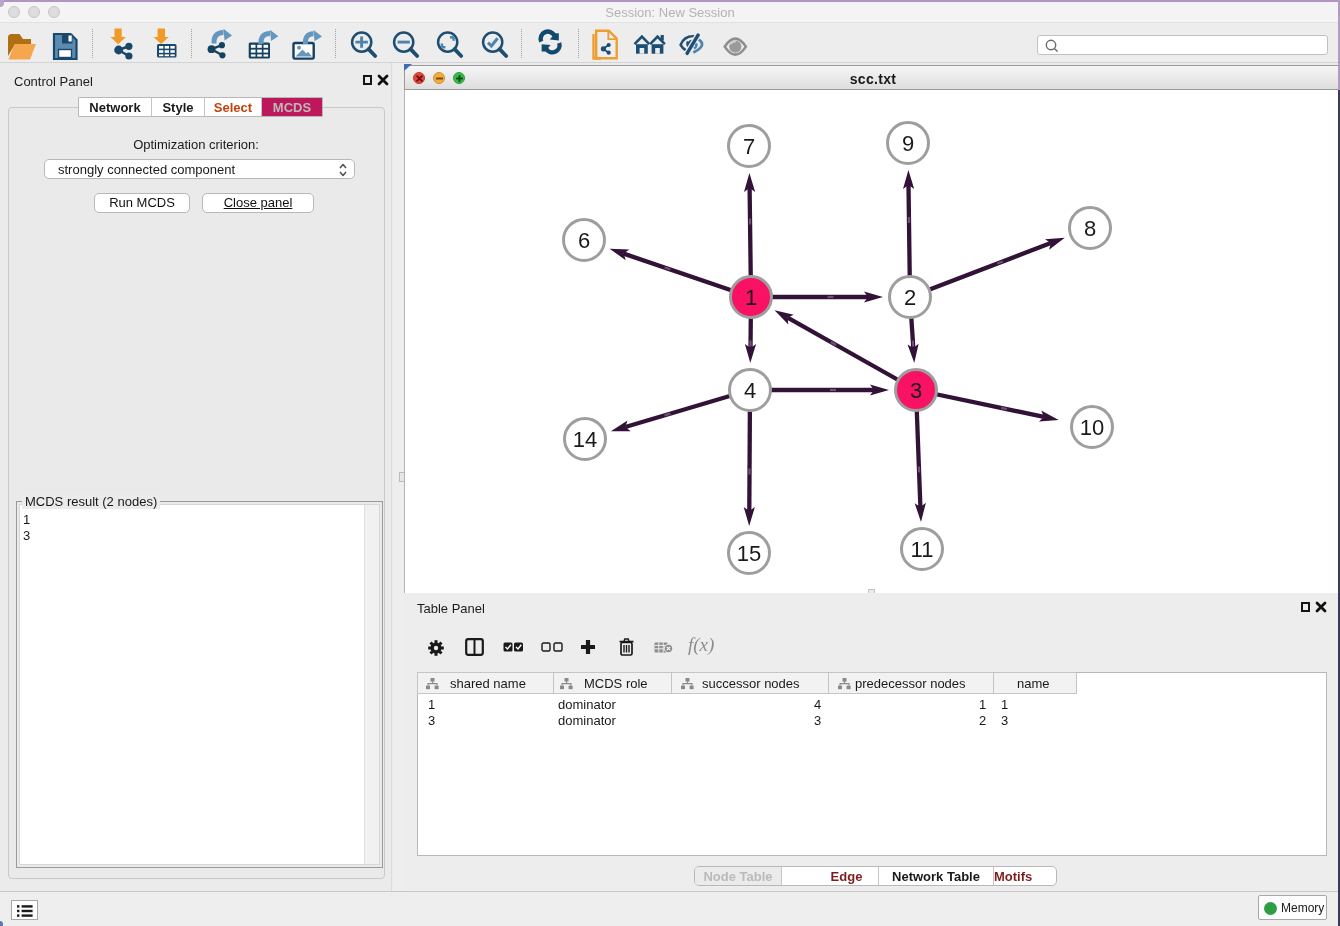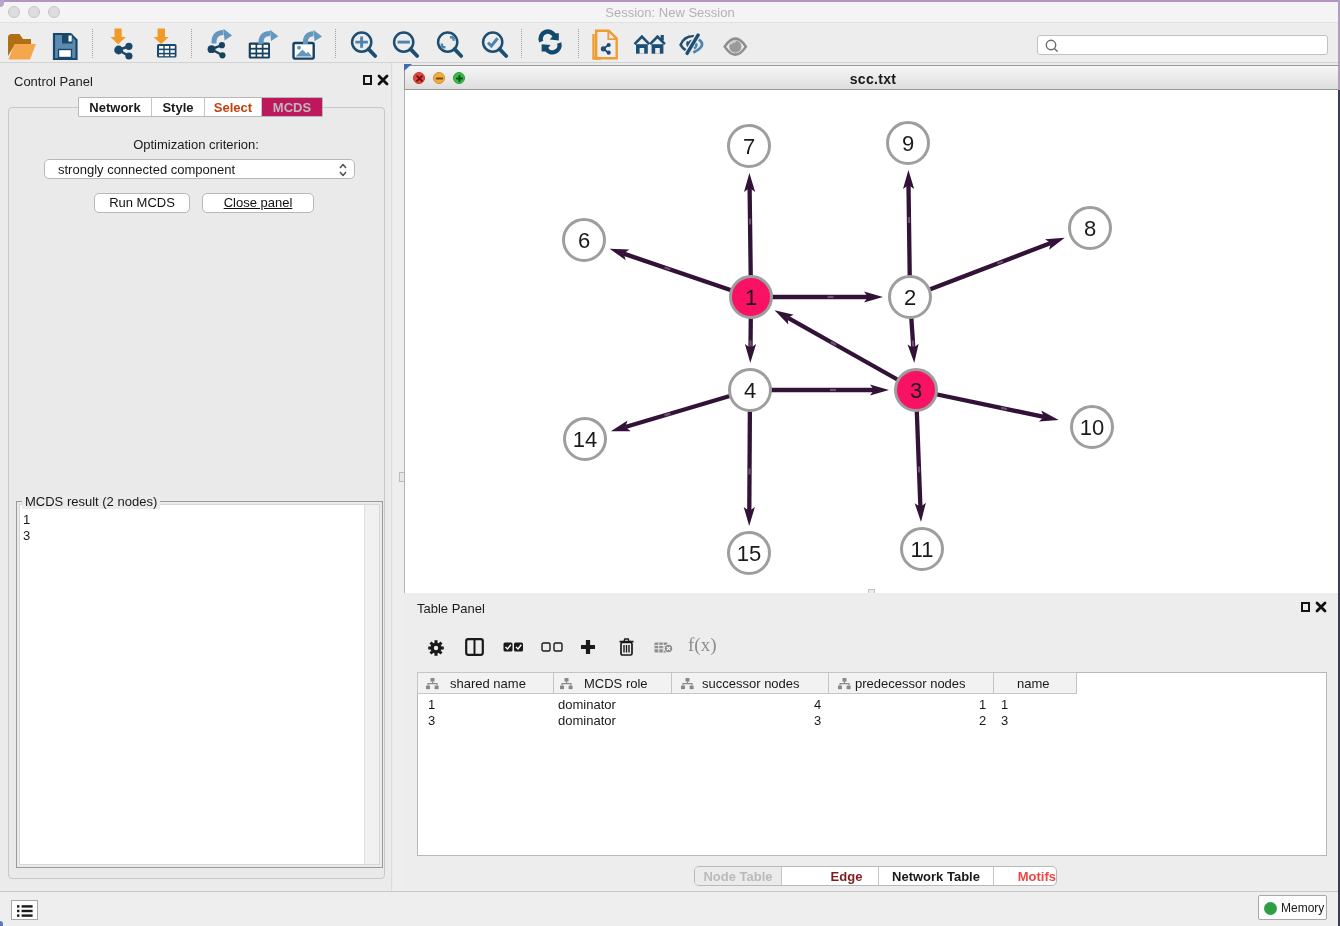--- a/index.html
+++ b/index.html
@@ -389,21 +389,21 @@
     <svg class="abs" style="left:250px;top:49px;" width="19" height="11" viewBox="0 0 19 11">
       <rect x="0.5" y="0.5" width="13" height="10" rx="1" fill="#8e8d8e"></rect>
       <line x1="0.5" y1="3.4" x2="13.5" y2="3.4" stroke="#eeedee" stroke-width="1"></line>
       <line x1="0.5" y1="6.8" x2="13.5" y2="6.8" stroke="#eeedee" stroke-width="1"></line>
       <line x1="4.8" y1="0.5" x2="4.8" y2="10.5" stroke="#eeedee" stroke-width="1"></line>
       <line x1="9.2" y1="0.5" x2="9.2" y2="10.5" stroke="#eeedee" stroke-width="1"></line>
       <circle cx="14.5" cy="6.5" r="4.2" fill="#8e8d8e" stroke="#eeedee" stroke-width="1"></circle>
       <path d="M12.8 4.8 L16.2 8.2 M16.2 4.8 L12.8 8.2" stroke="#fff" stroke-width="1.1"></path>
     </svg>
 
-    <div class="abs" style="left:284px;top:41px;font-family:'Liberation Serif',serif;font-size:19px;color:#8e8d8e;">f(x)</div>
+    <div class="abs" style="left:284px;top:41px;font-family:'Liberation Serif',serif;font-style:italic;font-size:19px;color:#8e8d8e;">f(x)</div>
   </div>
 
   <div class="abs" style="left:13px;top:79px;width:910px;height:184px;background:#fff;border:1px solid #b9b8b9;"></div>
 
   <div class="abs" style="left:13px;top:79px;width:660px;height:22px;background:#f3f2f3;border:1px solid #c6c5c6;"></div>
   <div id="tbl-headers" style="position:absolute;top:83px;font-size:13px;color:#1a191a;white-space:nowrap;">
     <div class="abs" style="left:46px;">shared name</div>
     <div class="abs" style="left:180px;">MCDS role</div>
     <div class="abs" style="left:298px;">successor nodes</div>
     <div class="abs" style="left:451px;">predecessor nodes</div>
@@ -462,21 +462,21 @@
     <div class="abs" style="left:154px;">dominator</div>
     <div class="abs" style="left:410px;">3</div>
     <div class="abs" style="left:575px;">2</div>
     <div class="abs" style="left:597px;">3</div>
   </div>
 
   <div class="abs" style="left:290px;top:273px;height:20px;display:flex;border:1px solid #b9b8b9;border-radius:5px;overflow:hidden;background:#fff;font-size:13px;font-weight:bold;">
     <div style="width:87px;text-align:center;line-height:19px;background:#ecebec;color:#bbbabb;border-right:1px solid #c6c5c6;">Node Table</div>
     <div style="width:97px;text-align:center;line-height:19px;border-right:1px solid #c6c5c6;color:#7f1d1d;padding-left:33px;">Edge Table</div>
     <div style="width:115px;text-align:center;line-height:19px;border-right:1px solid #c6c5c6;color:#1a191a;">Network Table</div>
-    <div style="width:62px;text-align:right;line-height:19px;color:#ef4444;">Motifs</div>
+    <div style="width:62px;text-align:left;line-height:19px;color:#7f1d1d;">Motifs</div>
   </div>
 </div>
 
 <div id="status-bar" class="abs" style="left:0;top:891px;width:1340px;height:35px;background:#efeeef;border-top:1px solid #c9c8c9;">
   <div class="abs" style="left:11px;top:8px;width:27px;height:20px;background:#fdfdfd;border:1px solid #a9a8a9;">
     <svg class="abs" style="left:5px;top:4px;" width="16" height="12" viewBox="0 0 16 12">
       <g fill="#1a1a1a">
         <rect x="0" y="0.2" width="2.4" height="2.4"></rect>
           <rect x="0" y="4.8" width="2.4" height="2.4"></rect>
           <rect x="0" y="9.4" width="2.4" height="2.4"></rect>

